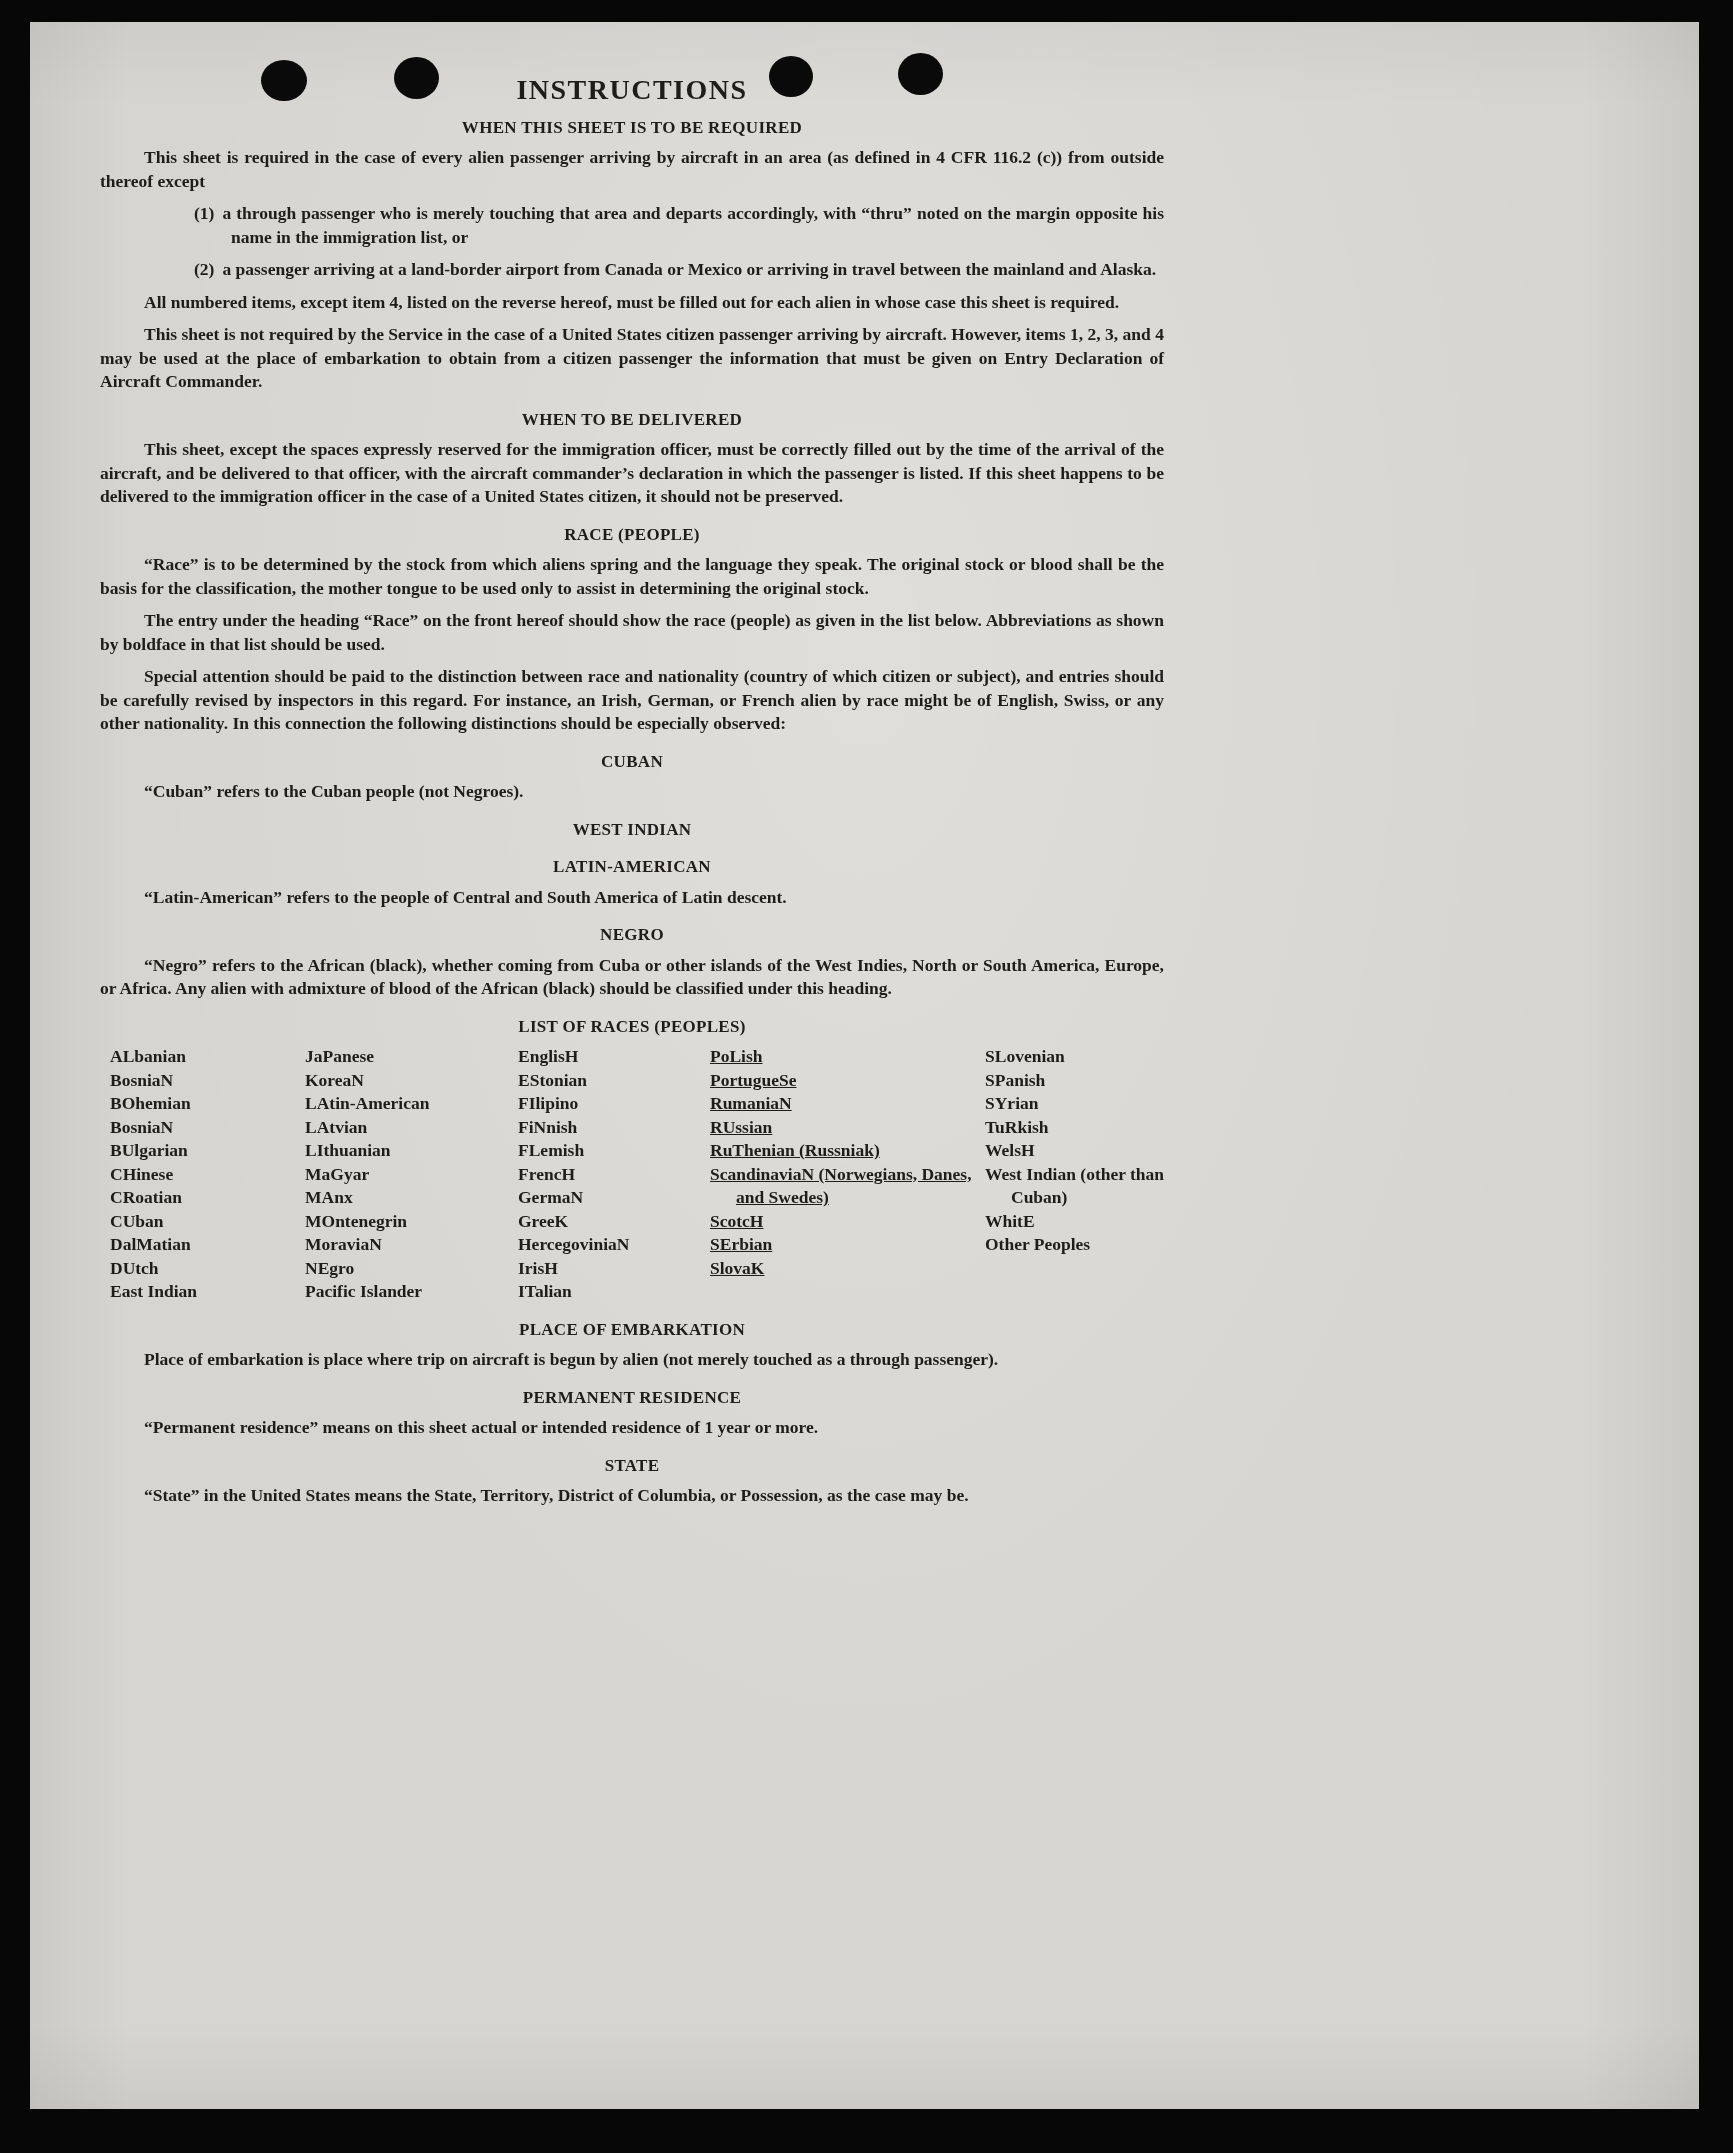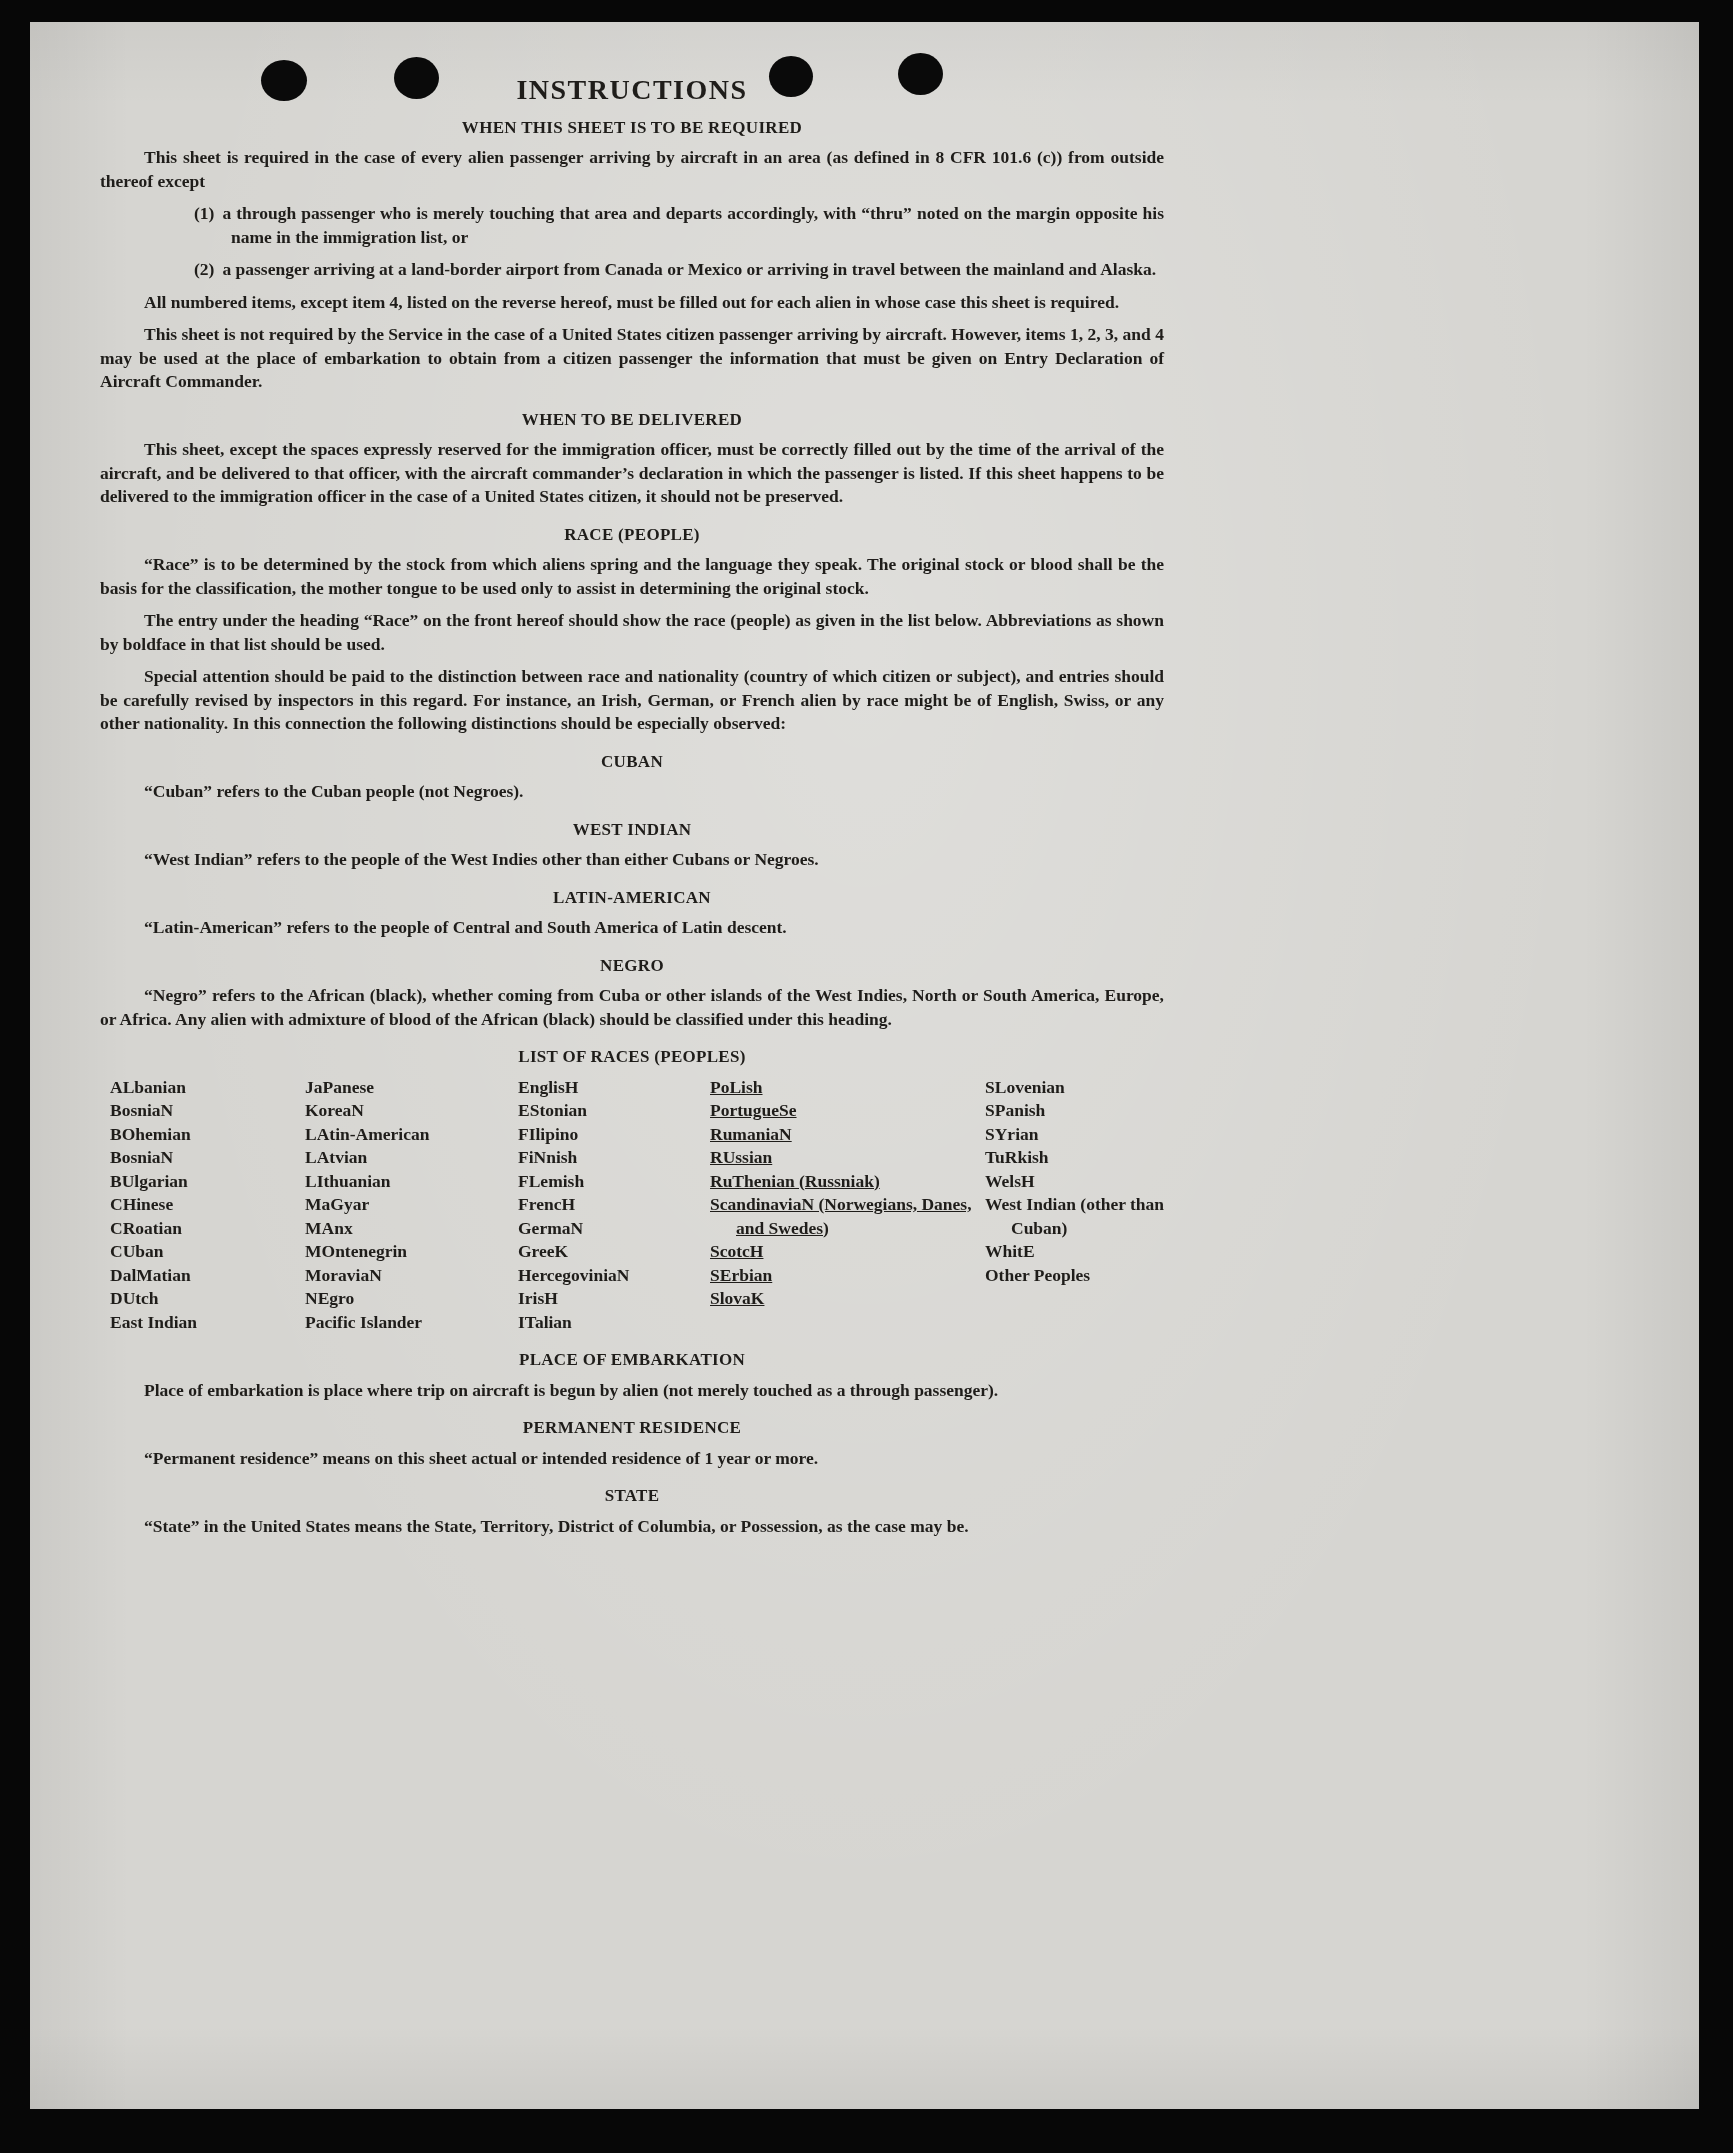--- a/index.html
+++ b/index.html
@@ -50,41 +50,40 @@
 </style>
 </head>
 <body>
 
 <div class="paper">
   <div class="content">
 
     <div class="doc-title">INSTRUCTIONS</div>
 
     <div class="h">WHEN THIS SHEET IS TO BE REQUIRED</div>
-    <p class="para">This sheet is required in the case of every alien passenger arriving by aircraft in an area (as defined in 8 CFR 101.6 (c)) from outside thereof except</p>
+    <p class="para">This sheet is required in the case of every alien passenger arriving by aircraft in an area (as defined in 4 CFR 116.2 (c)) from outside thereof except</p>
 
     <div class="numbered"><span class="num">(1)</span><span>a through passenger who is merely touching that area and departs accordingly, with “thru” noted on the margin opposite his name in the immigration list, or</span></div>
     <div class="numbered"><span class="num">(2)</span><span>a passenger arriving at a land-border airport from Canada or Mexico or arriving in travel between the mainland and Alaska.</span></div>
 
     <p class="para">All numbered items, except item 4, listed on the reverse hereof, must be filled out for each alien in whose case this sheet is required.</p>
     <p class="para">This sheet is not required by the Service in the case of a United States citizen passenger arriving by aircraft. However, items 1, 2, 3, and 4 may be used at the place of embarkation to obtain from a citizen passenger the information that must be given on Entry Declaration of Aircraft Commander.</p>
 
     <div class="h">WHEN TO BE DELIVERED</div>
     <p class="para">This sheet, except the spaces expressly reserved for the immigration officer, must be correctly filled out by the time of the arrival of the aircraft, and be delivered to that officer, with the aircraft commander’s declaration in which the passenger is listed. If this sheet happens to be delivered to the immigration officer in the case of a United States citizen, it should not be preserved.</p>
 
     <div class="h">RACE (PEOPLE)</div>
     <p class="para">“Race” is to be determined by the stock from which aliens spring and the language they speak.  The original stock or blood shall be the basis for the classification, the mother tongue to be used only to assist in determining the original stock.</p>
     <p class="para">The entry under the heading “Race” on the front hereof should show the race (people) as given in the list below.  Abbreviations as shown by boldface in that list should be used.</p>
     <p class="para">Special attention should be paid to the distinction between race and nationality (country of which citizen or subject), and entries should be carefully revised by inspectors in this regard.  For instance, an Irish, German, or French alien by race might be of English, Swiss, or any other nationality.  In this connection the following distinctions should be especially observed:</p>
 
     <div class="h">CUBAN</div>
     <p class="para">“Cuban” refers to the Cuban people (not Negroes).</p>
 
     <div class="h">WEST INDIAN</div>
-    <p class="para">“West Indian” refers to the people of the West Indies other than either Cubans or Negroes.</p>
 
     <div class="h">LATIN-AMERICAN</div>
     <p class="para">“Latin-American” refers to the people of Central and South America of Latin descent.</p>
 
     <div class="h">NEGRO</div>
     <p class="para">“Negro” refers to the African (black), whether coming from Cuba or other islands of the West Indies, North or South America, Europe, or Africa.  Any alien with admixture of blood of the African (black) should be classified under this heading.</p>
 
     <div class="h">LIST OF RACES (PEOPLES)</div>
     <div class="races">
       <div class="race-col c1">

